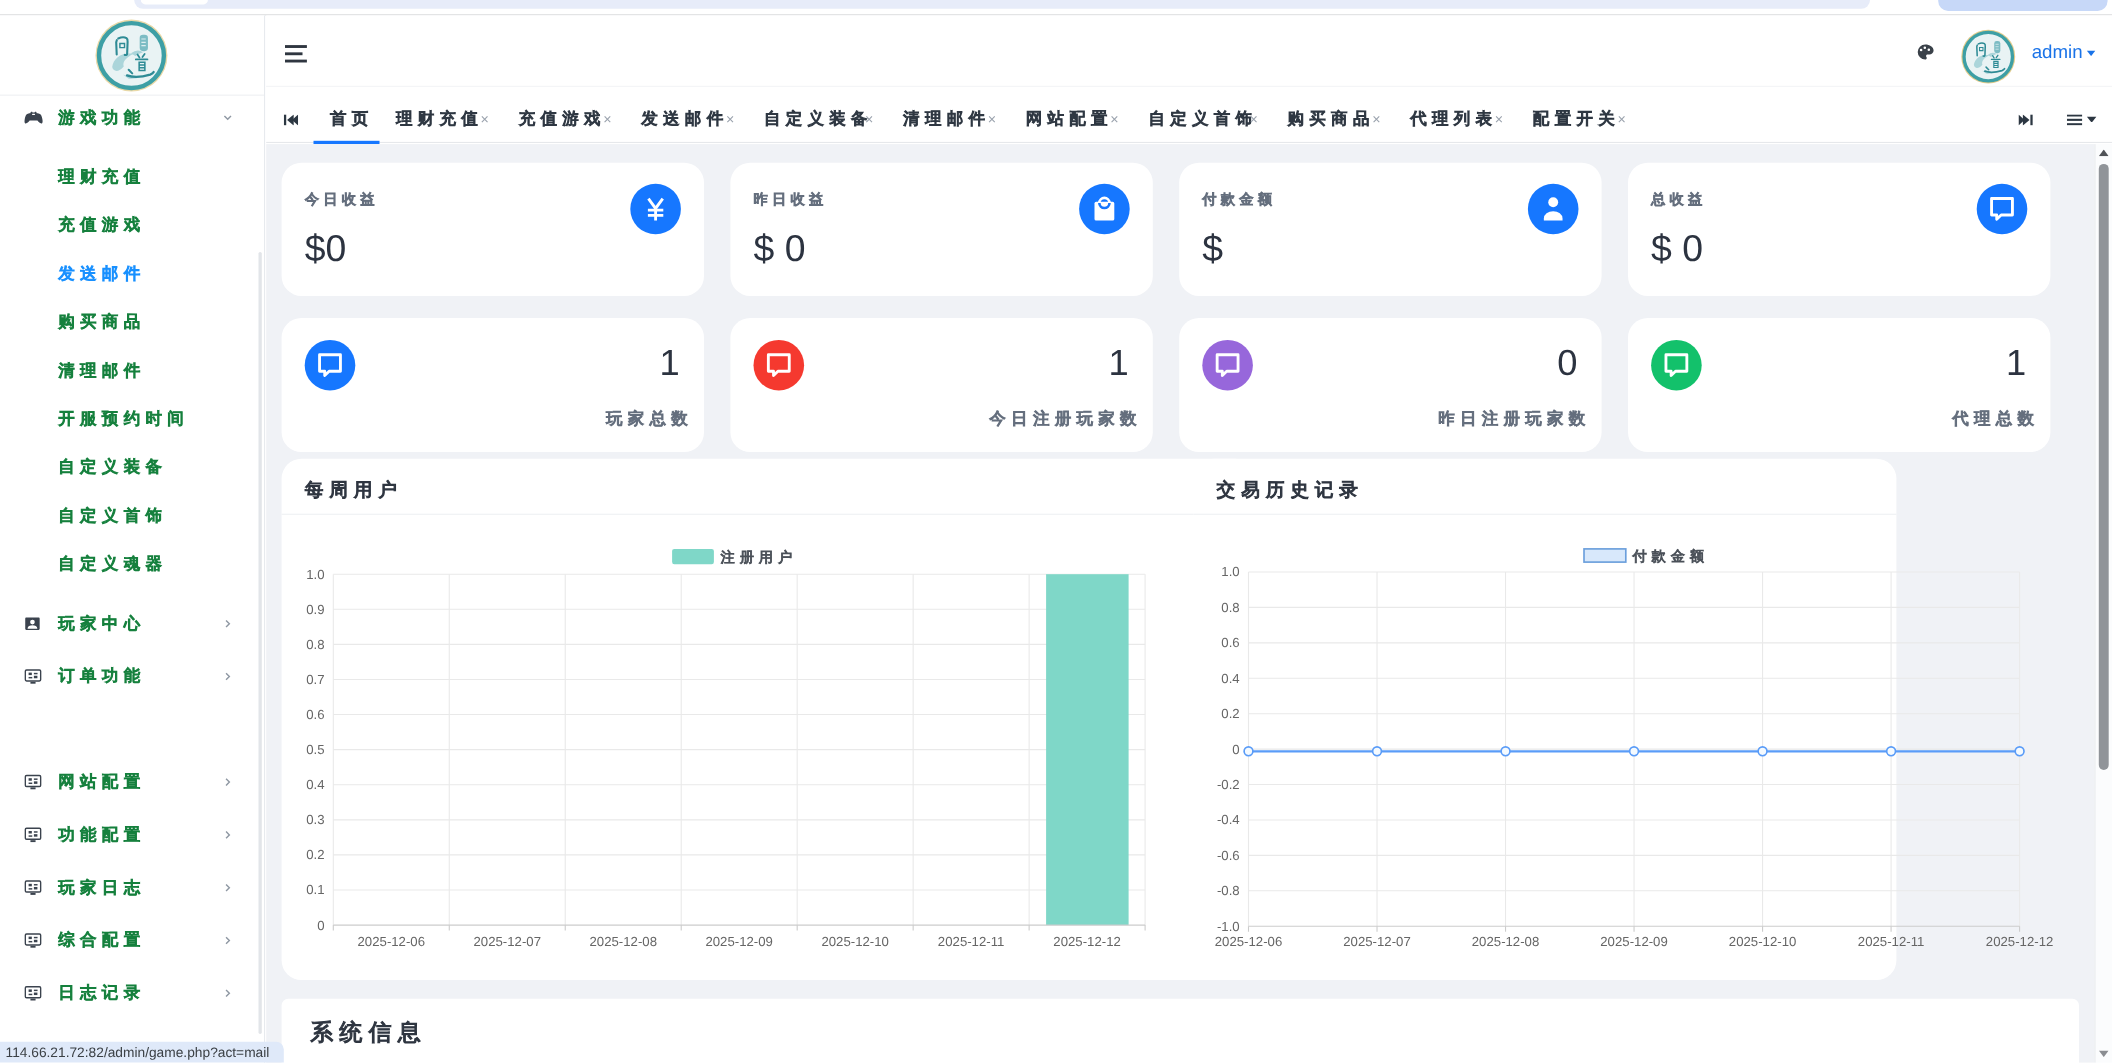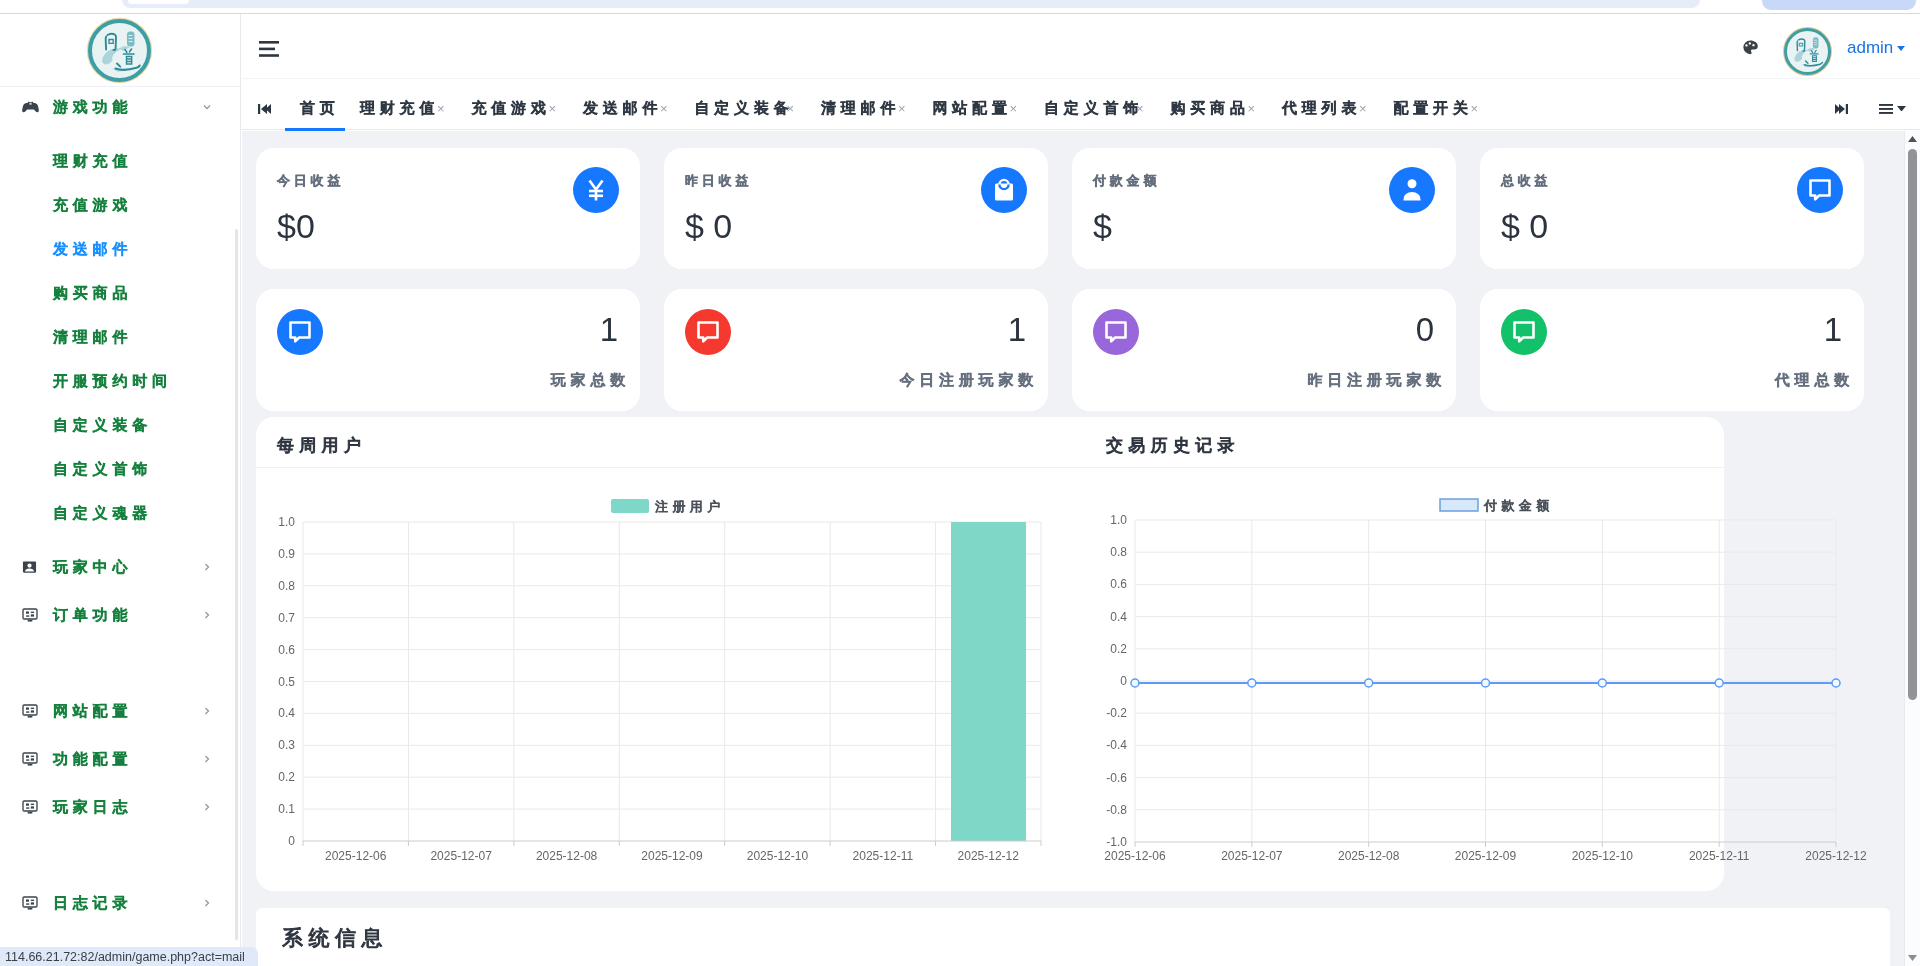--- a/index.html
+++ b/index.html
@@ -174,20 +174,34 @@
   <div class="mitem mon" style="top:769px">
       <svg class="ic" viewBox="0 0 24 24" style="width: 16px; height: 16px;">
         <rect x="1.5" y="3" width="21" height="15" rx="1.8" fill="none" stroke="#3b434e" stroke-width="2"></rect>
         <rect x="6" y="6.7" width="4.4" height="3.4" fill="#3b434e"></rect>
         <rect x="13.2" y="7" width="5" height="2" fill="#3b434e"></rect>
         <rect x="6" y="12.6" width="5" height="2" fill="#3b434e"></rect>
         <rect x="13.2" y="11" width="4.8" height="3.4" fill="#3b434e"></rect>
         <rect x="8.5" y="19.2" width="7" height="2.6" fill="#3b434e"></rect>
       </svg>
       <span class="txt">玩家日志</span>
+      <svg class="chev" viewBox="0 0 10 10">
+        <path d="M3.5 2 L6.5 5 L3.5 8" fill="none" stroke="#8f98a3" stroke-width="1.3"></path>
+      </svg>
+    </div>
+  <div class="mitem mon" style="top:817px">
+      <svg class="ic" viewBox="0 0 24 24" style="width: 16px; height: 16px;">
+        <rect x="1.5" y="3" width="21" height="15" rx="1.8" fill="none" stroke="#3b434e" stroke-width="2"></rect>
+        <rect x="6" y="6.7" width="4.4" height="3.4" fill="#3b434e"></rect>
+        <rect x="13.2" y="7" width="5" height="2" fill="#3b434e"></rect>
+        <rect x="6" y="12.6" width="5" height="2" fill="#3b434e"></rect>
+        <rect x="13.2" y="11" width="4.8" height="3.4" fill="#3b434e"></rect>
+        <rect x="8.5" y="19.2" width="7" height="2.6" fill="#3b434e"></rect>
+      </svg>
+      <span class="txt">综合配置</span>
       <svg class="chev" viewBox="0 0 10 10">
         <path d="M3.5 2 L6.5 5 L3.5 8" fill="none" stroke="#8f98a3" stroke-width="1.3"></path>
       </svg>
     </div>
   <div class="mitem mon" style="top:865px">
       <svg class="ic" viewBox="0 0 24 24" style="width: 16px; height: 16px;">
         <rect x="1.5" y="3" width="21" height="15" rx="1.8" fill="none" stroke="#3b434e" stroke-width="2"></rect>
         <rect x="6" y="6.7" width="4.4" height="3.4" fill="#3b434e"></rect>
         <rect x="13.2" y="7" width="5" height="2" fill="#3b434e"></rect>
         <rect x="6" y="12.6" width="5" height="2" fill="#3b434e"></rect>

